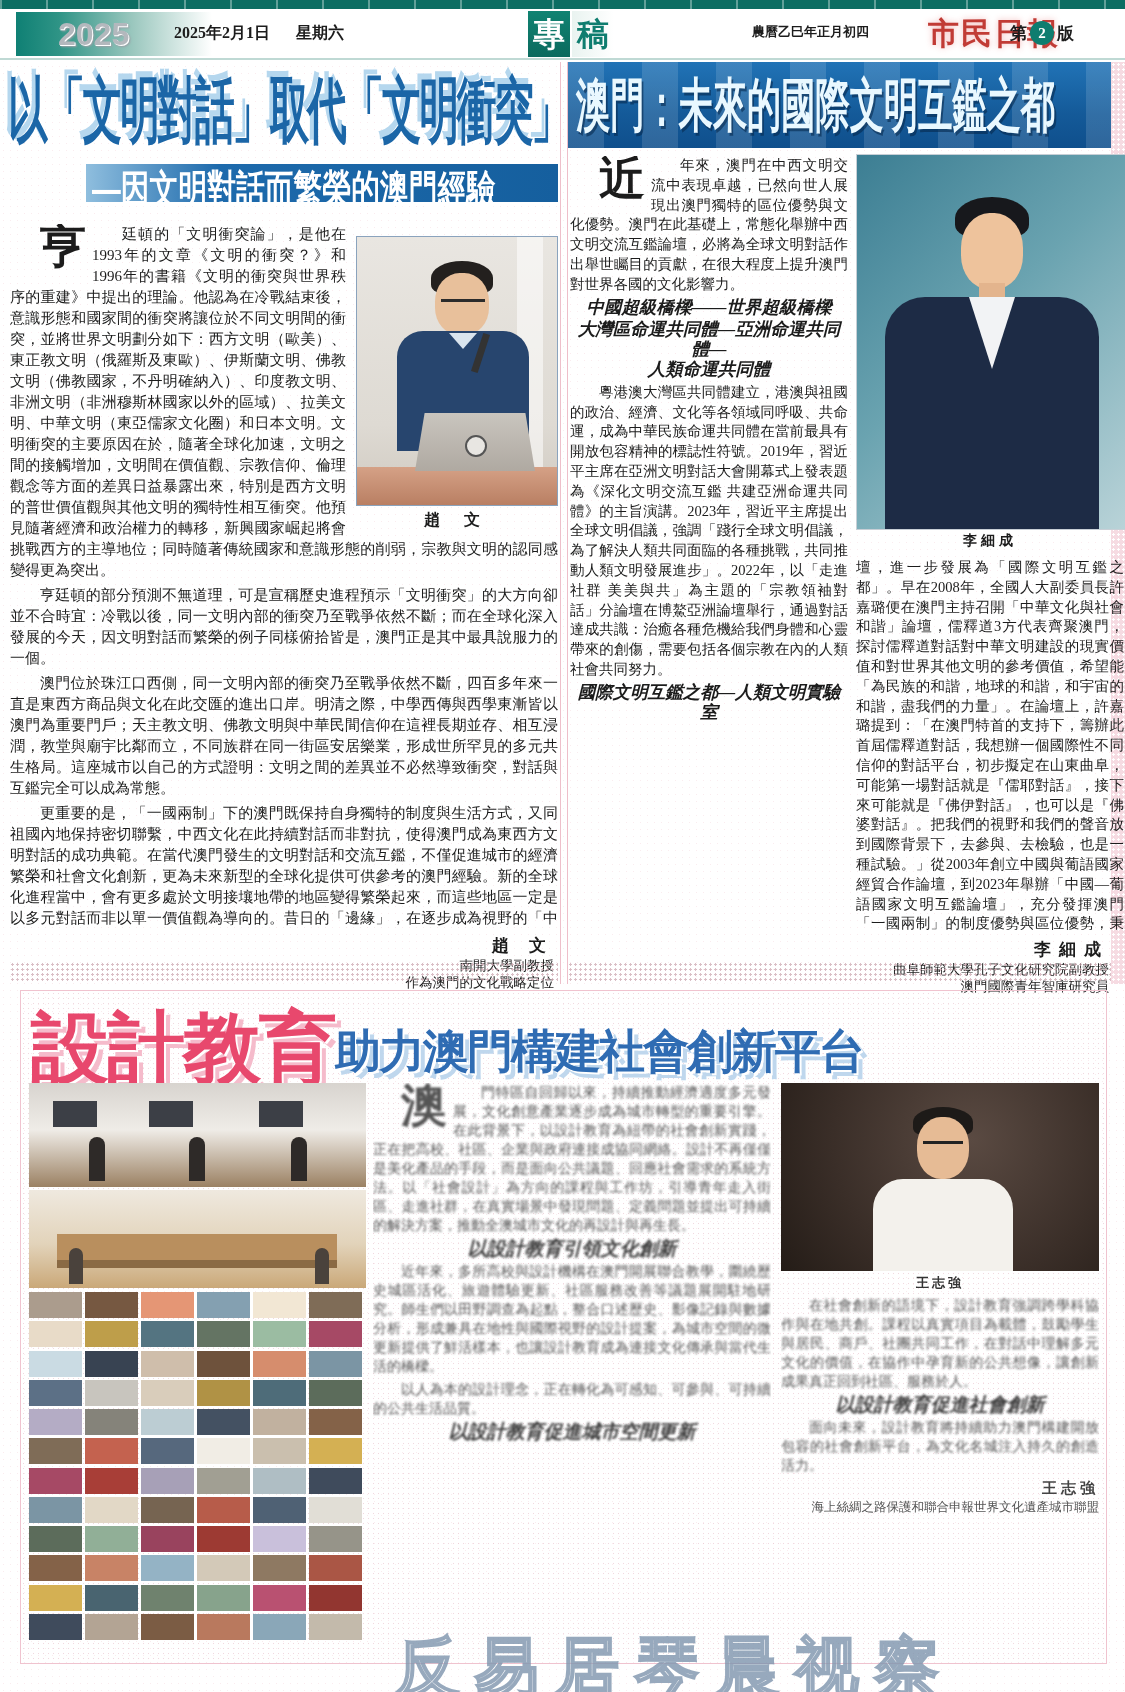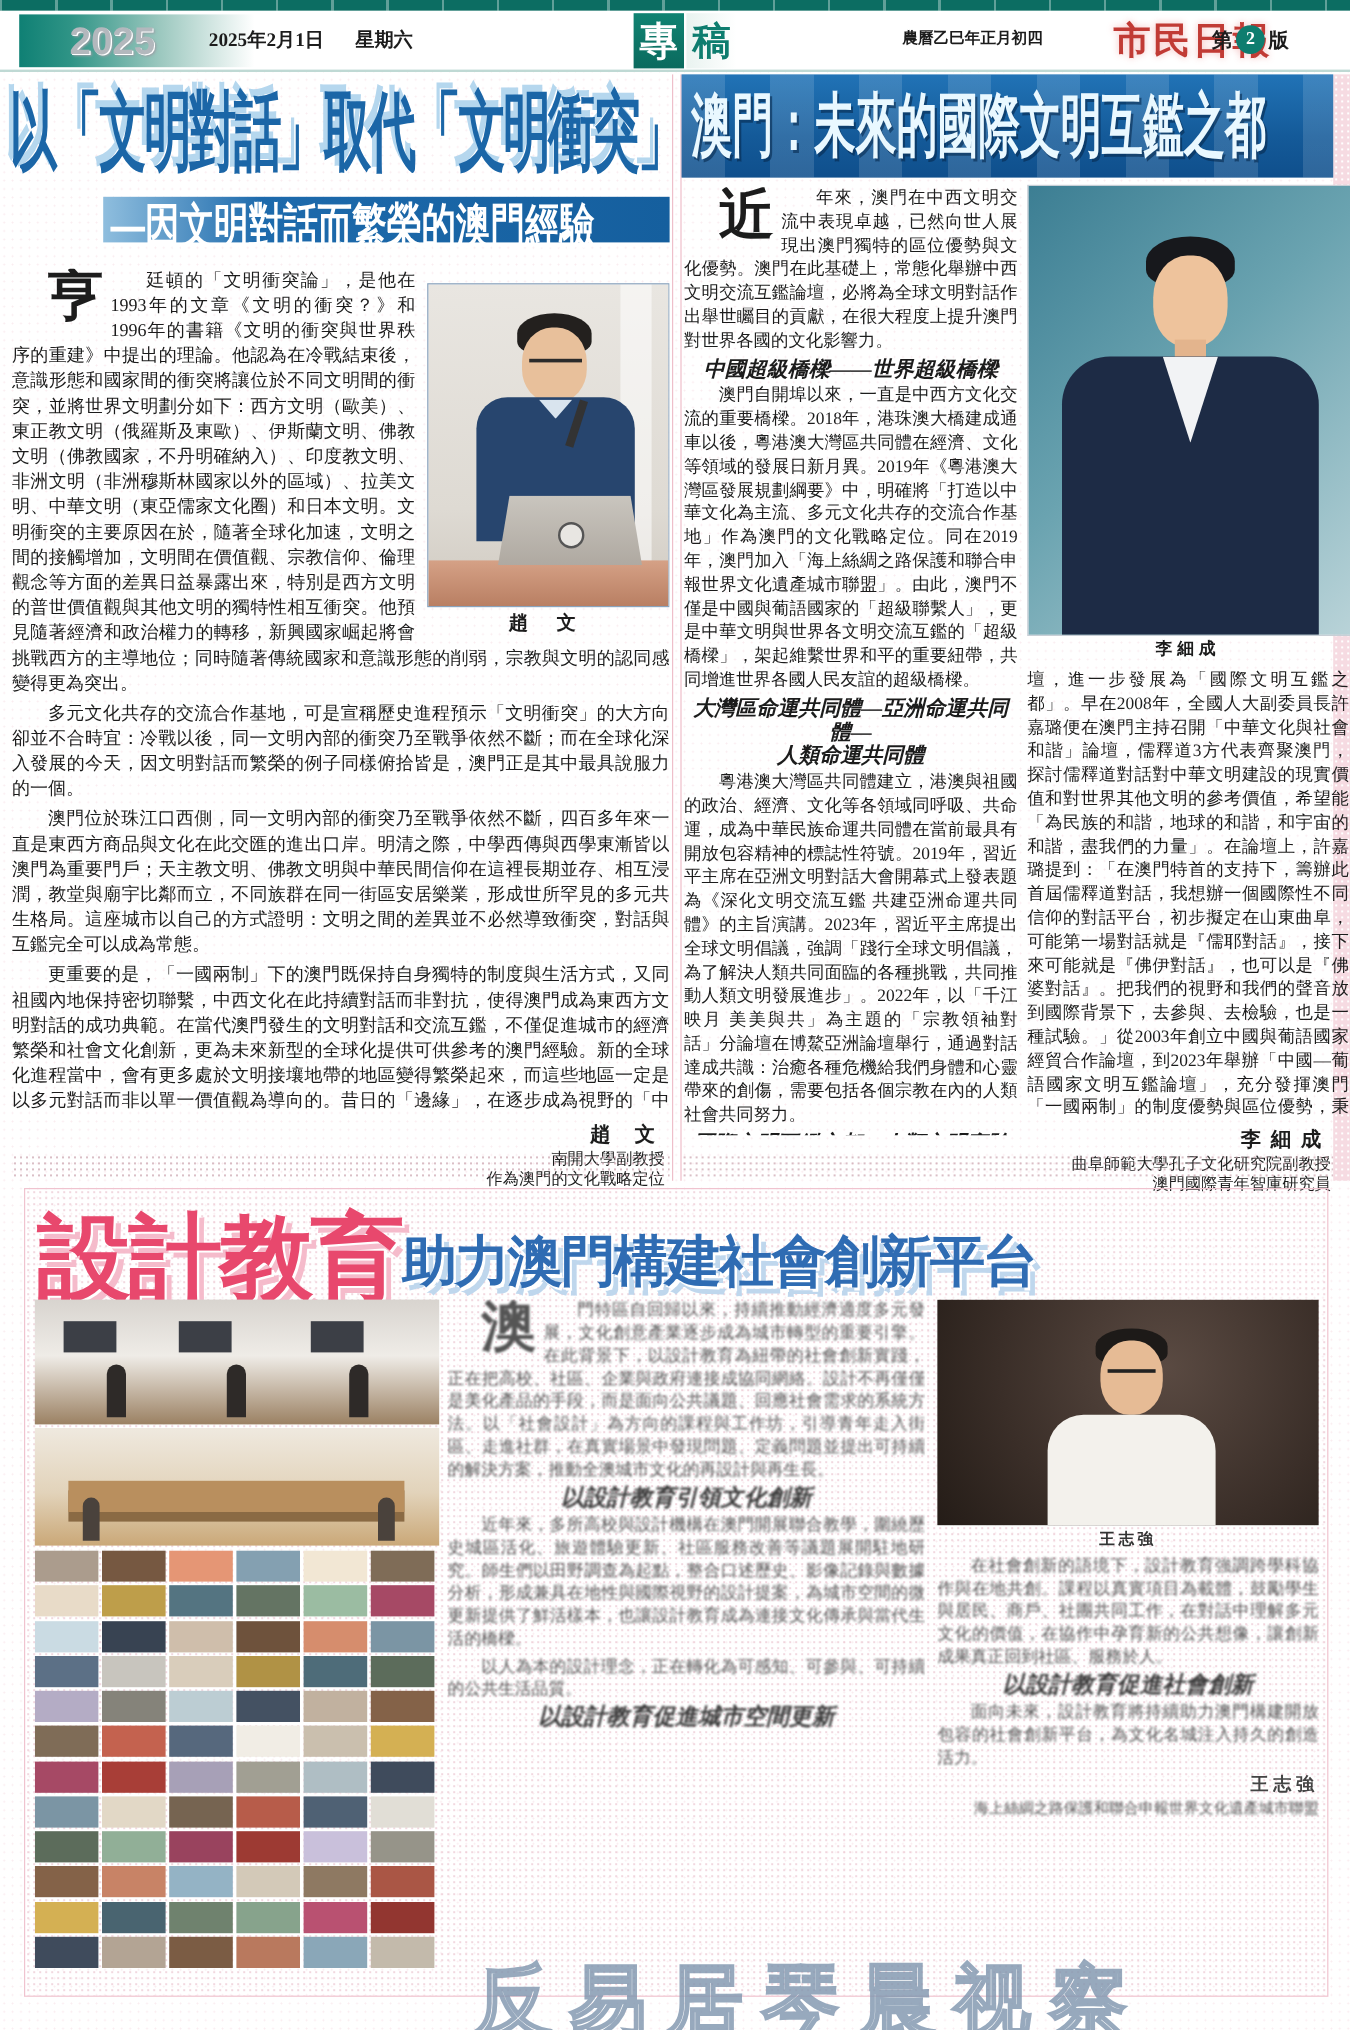--- a/index.html
+++ b/index.html
@@ -171,21 +171,21 @@
           <div class="pl-body"></div>
           <div class="pl-collar"></div>
           <div class="pl-mic"></div>
           <div class="pl-podium"></div>
           <div class="pl-laptop"></div>
           <div class="pl-logo"></div>
         </div>
         <div class="photo-caption">趙  文</div>
       </div>
       <p><span class="dropcap">亨</span><span>廷頓的「文明衝突論」，是他在1993年的文章《文明的衝突？》和1996年的書籍《文明的衝突與世界秩序的重建》中提出的理論。他認為在冷戰結束後，意識形態和國家間的衝突將讓位於不同文明間的衝突，並將世界文明劃分如下：西方文明（歐美）、東正教文明（俄羅斯及東歐）、伊斯蘭文明、佛教文明（佛教國家，不丹明確納入）、印度教文明、非洲文明（非洲穆斯林國家以外的區域）、拉美文明、中華文明（東亞儒家文化圈）和日本文明。文明衝突的主要原因在於，隨著全球化加速，文明之間的接觸增加，文明間在價值觀、宗教信仰、倫理觀念等方面的差異日益暴露出來，特別是西方文明的普世價值觀與其他文明的獨特性相互衝突。他預見隨著經濟和政治權力的轉移，新興國家崛起將會挑戰西方的主導地位；同時隨著傳統國家和意識形態的削弱，宗教與文明的認同感變得更為突出。</span></p>
-      <p>多元文化共存的交流合作基地，可是宣稱歷史進程預示「文明衝突」的大方向卻並不合時宜：冷戰以後，同一文明內部的衝突乃至戰爭依然不斷；而在全球化深入發展的今天，因文明對話而繁榮的例子同樣俯拾皆是，澳門正是其中最具說服力的一個。</p>
+      <p>亨廷頓的部分預測不無道理，可是宣稱歷史進程預示「文明衝突」的大方向卻並不合時宜：冷戰以後，同一文明內部的衝突乃至戰爭依然不斷；而在全球化深入發展的今天，因文明對話而繁榮的例子同樣俯拾皆是，澳門正是其中最具說服力的一個。</p>
       <p>澳門位於珠江口西側，同一文明內部的衝突乃至戰爭依然不斷，四百多年來一直是東西方商品與文化在此交匯的進出口岸。明清之際，中學西傳與西學東漸皆以澳門為重要門戶；天主教文明、佛教文明與中華民間信仰在這裡長期並存、相互浸潤，教堂與廟宇比鄰而立，不同族群在同一街區安居樂業，形成世所罕見的多元共生格局。這座城市以自己的方式證明：文明之間的差異並不必然導致衝突，對話與互鑑完全可以成為常態。</p>
       <p>更重要的是，「一國兩制」下的澳門既保持自身獨特的制度與生活方式，又同祖國內地保持密切聯繫，中西文化在此持續對話而非對抗，使得澳門成為東西方文明對話的成功典範。在當代澳門發生的文明對話和交流互鑑，不僅促進城市的經濟繁榮和社會文化創新，更為未來新型的全球化提供可供參考的澳門經驗。新的全球化進程當中，會有更多處於文明接壤地帶的地區變得繁榮起來，而這些地區一定是以多元對話而非以單一價值觀為導向的。昔日的「邊緣」，在逐步成為視野的「中心」。</p>
     </div>
     <div class="sig-block">
       <div class="sig-name">趙  文</div>
       <div class="sig-title">南開大學副教授</div>
       <div class="sig-title">作為澳門的文化戰略定位</div>
     </div>
   </div>
   <div class="fuzz-strip" style="left:10px;top:962px;width:548px;"></div>
@@ -195,24 +195,23 @@
 
   <div class="art-right">
     <div class="hl-right-bar">
       <div class="hl-right-stripes"></div>
       <div class="hl-right-text">澳門：未來的國際文明互鑑之都</div>
     </div>
 
     <div class="col col1">
       <p><span class="dropcap">近</span><span>年來，澳門在中西文明交流中表現卓越，已然向世人展現出澳門獨特的區位優勢與文化優勢。澳門在此基礎上，常態化舉辦中西文明交流互鑑論壇，必將為全球文明對話作出舉世矚目的貢獻，在很大程度上提升澳門對世界各國的文化影響力。</span></p>
       <p class="subhead">中國超級橋樑——世界超級橋樑</p>
-      <p>澳門自開埠以來，一直是中西方文化交流的重要橋樑。2018年，港珠澳大橋建成通車以後，粵港澳大灣區共同體在經濟、文化等領域的發展日新月異。2019年《粵港澳大灣區發展規劃綱要》中，明確將「打造以中華文化為主流、多元文化共存的交流合作基地」作為澳門的文化戰略定位。同在2019年，澳門加入「海上絲綢之路保護和聯合申報世界文化遺產城市聯盟」。由此，澳門不僅是中國與葡語國家的「超級聯繫人」，更是中華文明與世界各文明交流互鑑的「超級橋樑」，架起維繫世界和平的重要紐帶，共同增進世界各國人民友誼的超級橋樑。</p>
       <p class="subhead" style="margin-bottom:0;">大灣區命運共同體—亞洲命運共同體—</p>
       <p class="subhead" style="margin-top:0;">人類命運共同體</p>
-      <p>粵港澳大灣區共同體建立，港澳與祖國的政治、經濟、文化等各領域同呼吸、共命運，成為中華民族命運共同體在當前最具有開放包容精神的標誌性符號。2019年，習近平主席在亞洲文明對話大會開幕式上發表題為《深化文明交流互鑑 共建亞洲命運共同體》的主旨演講。2023年，習近平主席提出全球文明倡議，強調「踐行全球文明倡議，為了解決人類共同面臨的各種挑戰，共同推動人類文明發展進步」。2022年，以「千江映月 美美與共」為主題的「宗教領袖對話」分論壇在博鰲亞洲論壇舉行，通過對話達成共識：治癒各種危機給我們身體和心靈帶來的創傷，需要包括各個宗教在內的人類社會共同努力。</p>
+      <p>粵港澳大灣區共同體建立，港澳與祖國的政治、經濟、文化等各領域同呼吸、共命運，成為中華民族命運共同體在當前最具有開放包容精神的標誌性符號。2019年，習近平主席在亞洲文明對話大會開幕式上發表題為《深化文明交流互鑑 共建亞洲命運共同體》的主旨演講。2023年，習近平主席提出全球文明倡議，強調「踐行全球文明倡議，為了解決人類共同面臨的各種挑戰，共同推動人類文明發展進步」。2022年，以「走進社群 美美與共」為主題的「宗教領袖對話」分論壇在博鰲亞洲論壇舉行，通過對話達成共識：治癒各種危機給我們身體和心靈帶來的創傷，需要包括各個宗教在內的人類社會共同努力。</p>
       <p class="subhead">國際文明互鑑之都—人類文明實驗室</p>
 
     </div>
 
     <div class="portrait-right">
       <div class="pr-hair"></div>
       <div class="pr-head"></div>
       <div class="pr-neck"></div>
       <div class="pr-suit"></div>
       <div class="pr-shirt"></div>

